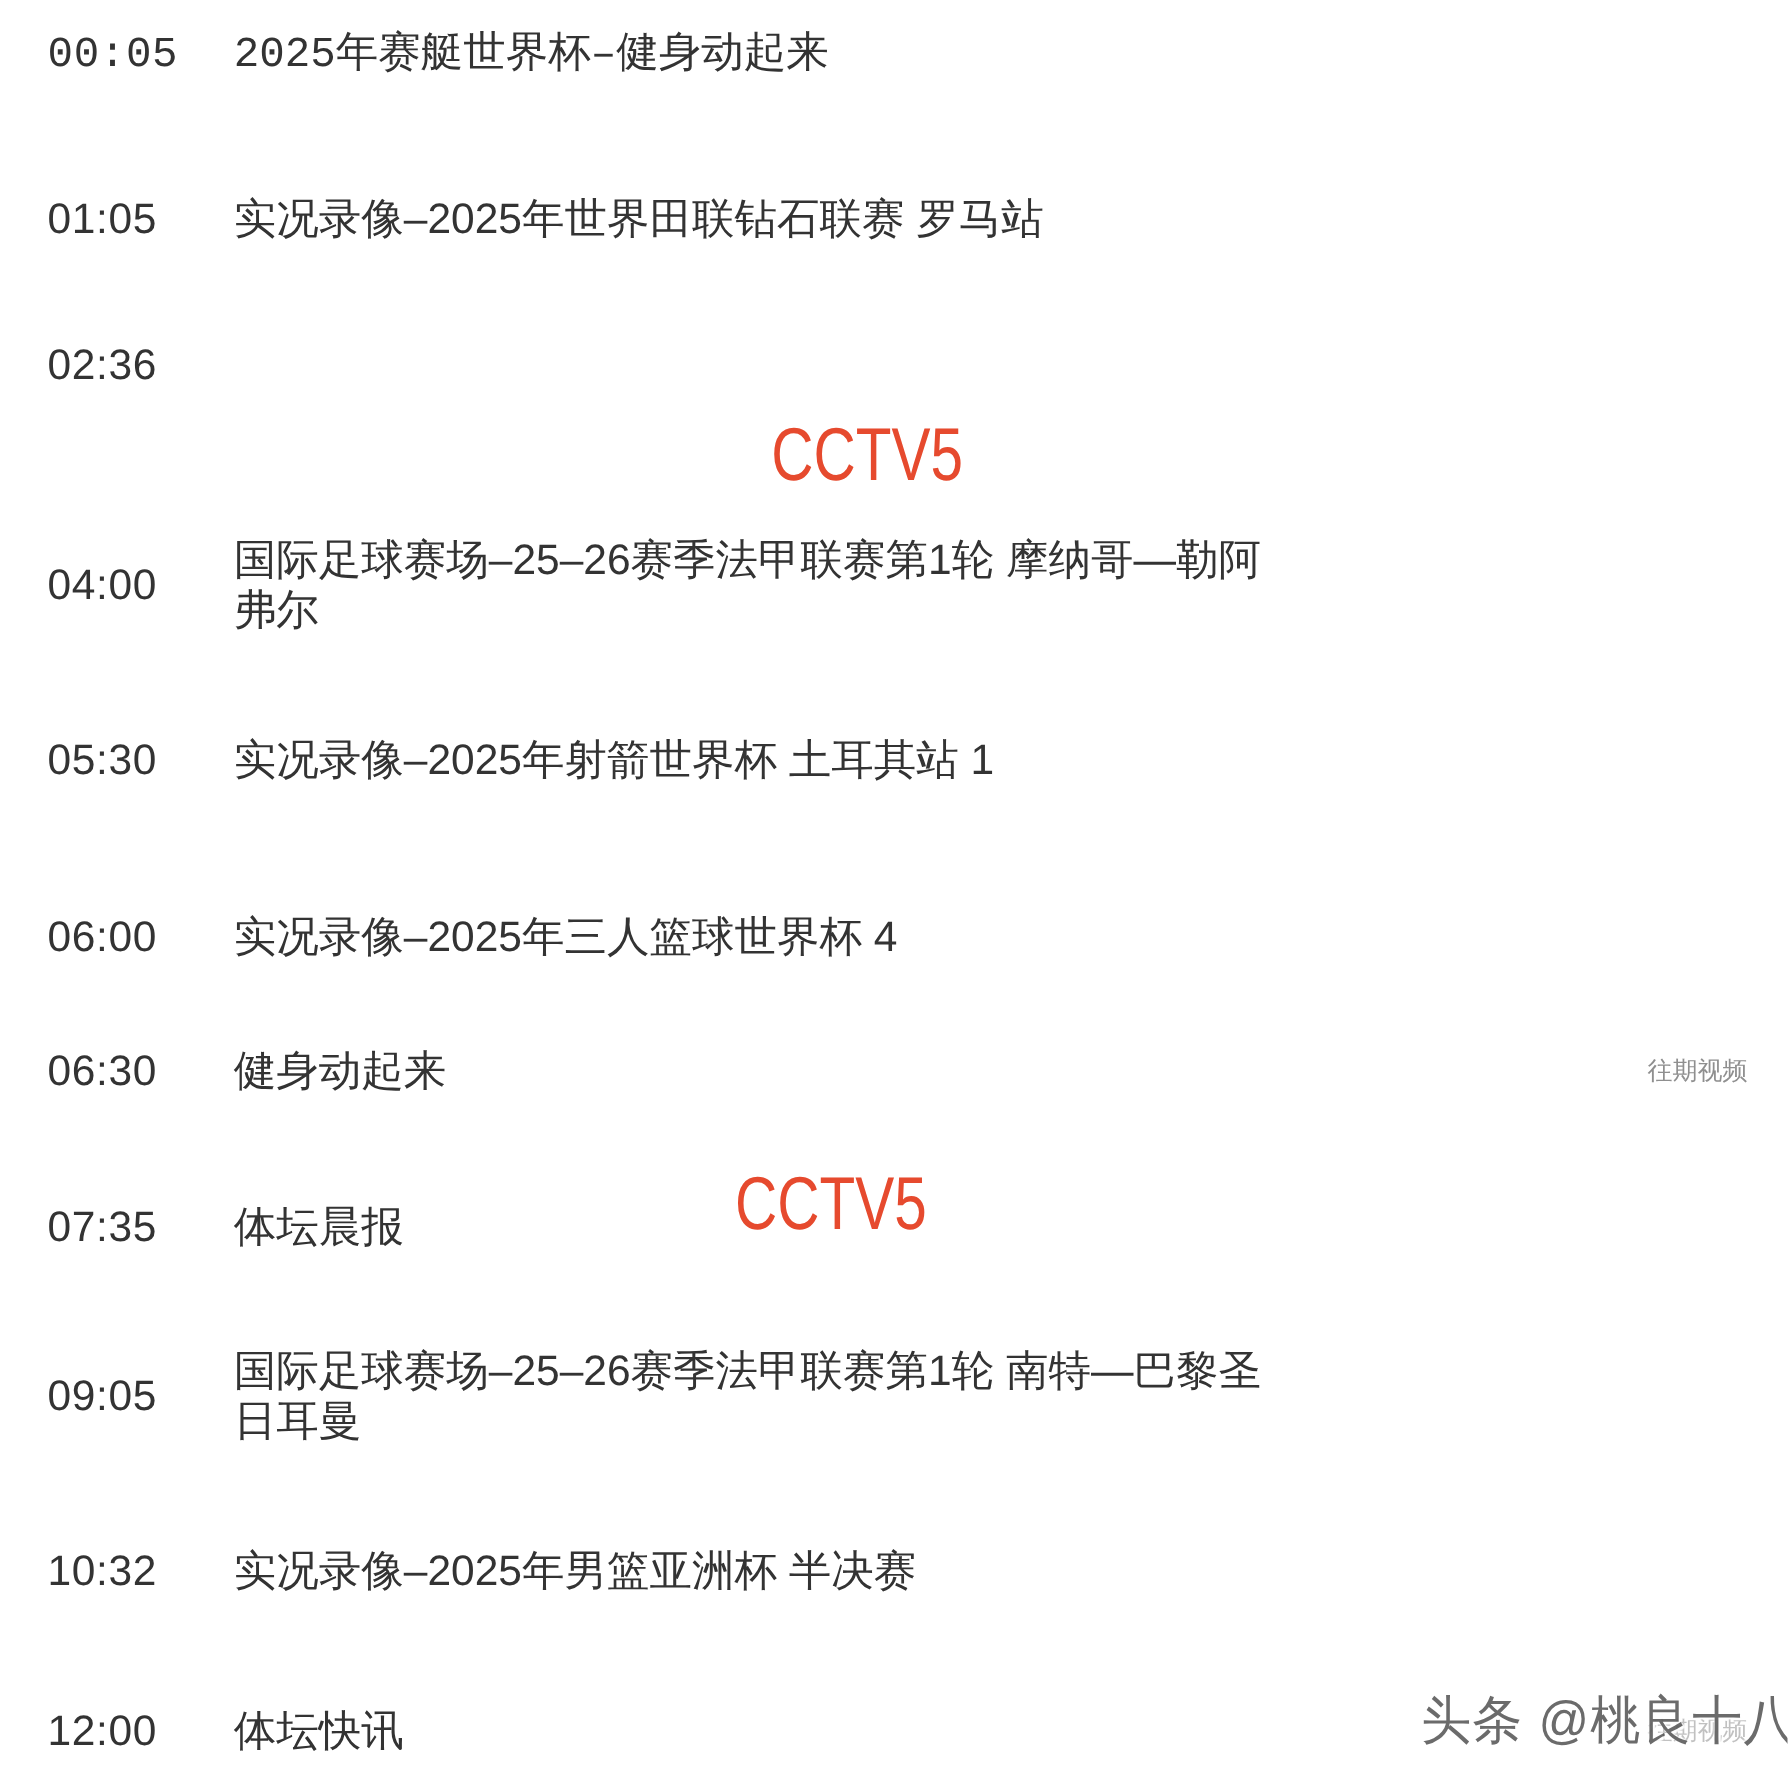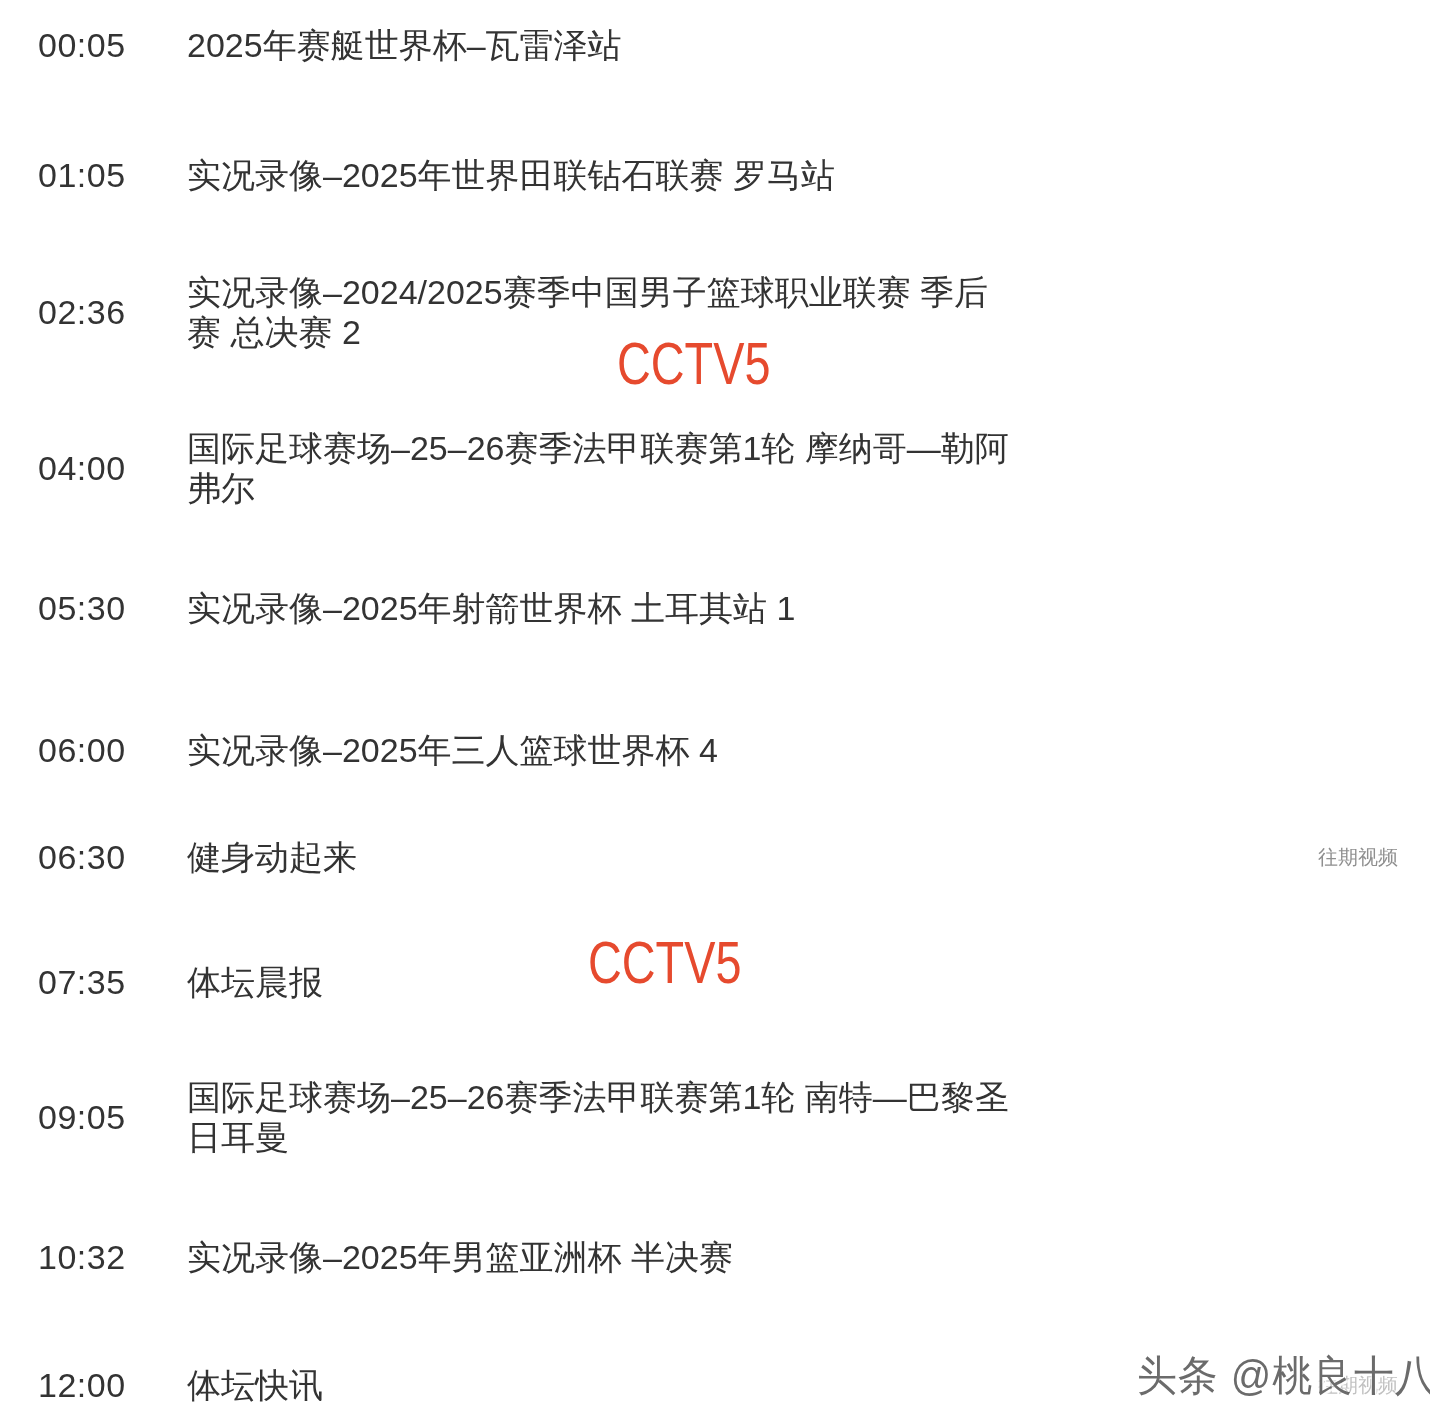--- a/index.html
+++ b/index.html
@@ -43,21 +43,21 @@
   .replay {
     margin-left: auto;
     padding-right: 32px;
     font-size: 20px;
     line-height: 40px;
     color: #8f8f8f;
     white-space: nowrap;
     cursor: pointer;
   }
   
-  .row:nth-of-type(1)  { top: 25px;  }
+  .row:nth-of-type(1)  { top: 25px; font-family: Liberation Mono, monospace;  }
   .row:nth-of-type(2)  { top: 155px; }
   .row:nth-of-type(3)  { top: 272px; }
   .row:nth-of-type(4)  { top: 428px; }
   .row:nth-of-type(5)  { top: 588px; }
   .row:nth-of-type(6)  { top: 730px; }
   .row:nth-of-type(7)  { top: 837px; }
   .row:nth-of-type(8)  { top: 962px; }
   .row:nth-of-type(9)  { top: 1077px; }
   .row:nth-of-type(10) { top: 1237px; }
   .row:nth-of-type(11) { top: 1365px; }
@@ -95,41 +95,37 @@
   }
 </style>
 </head>
 <body>
 
 <div id="screen">
 
   <div class="row">
     <div class="time">00:05</div>
     <div class="title">
-      <span class="tl">2025年赛艇世界杯–瓦雷泽站</span>
+      <span class="tl">2025年赛艇世界杯–健身动起来</span>
       <span class="tl"></span>
     </div>
     <div class="replay"></div>
   </div>
 
   <div class="row">
     <div class="time">01:05</div>
     <div class="title">
       <span class="tl">实况录像–2025年世界田联钻石联赛 罗马站</span>
       <span class="tl"></span>
     </div>
     <div class="replay"></div>
   </div>
 
   <div class="row">
     <div class="time">02:36</div>
-    <div class="title">
-      <span class="tl">实况录像–2024/2025赛季中国男子篮球职业联赛 季后</span>
-      <span class="tl">赛 总决赛 2</span>
-    </div>
     <div class="replay"></div>
   </div>
 
   <div class="row">
     <div class="time">04:00</div>
     <div class="title">
       <span class="tl">国际足球赛场–25–26赛季法甲联赛第1轮 摩纳哥—勒阿</span>
       <span class="tl">弗尔</span>
     </div>
     <div class="replay"></div>

